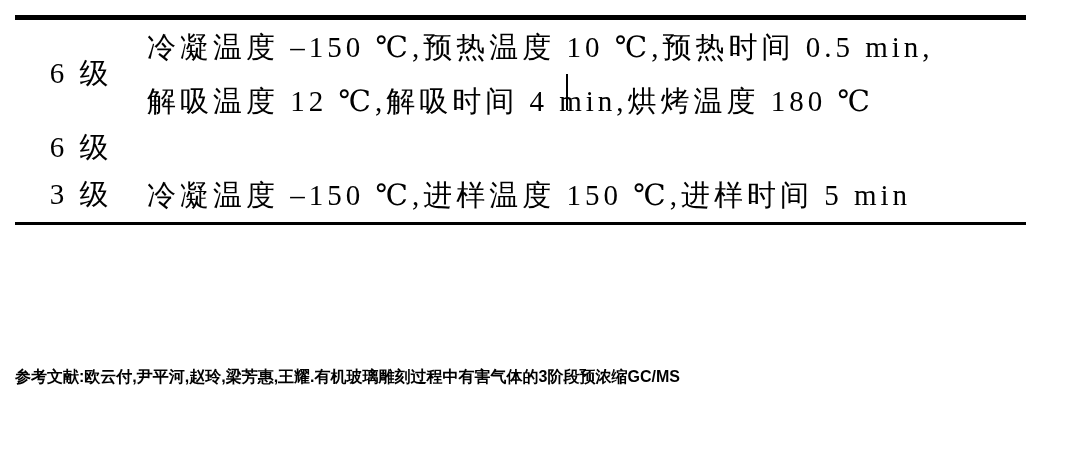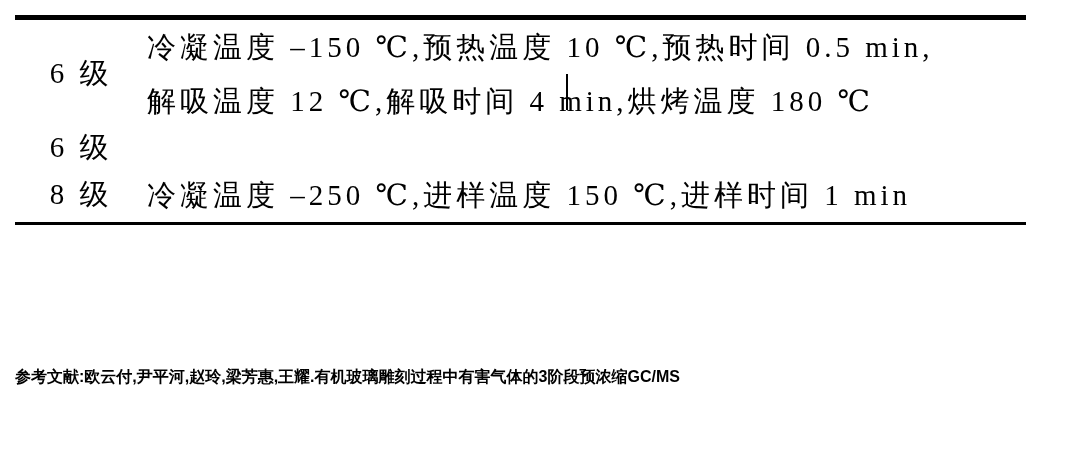--- a/index.html
+++ b/index.html
@@ -89,23 +89,23 @@
         <div class="pline">冷凝温度 –150 ℃,预热温度 10 ℃,预热时间 0.5 min,</div>
         <div class="pline">解吸温度 12 ℃,解吸时间 4 min,烘烤温度 180 ℃</div>
       </div>
     </div>
 
     <div class="trow">
       <div class="cell label">6 级</div>
     </div>
 
     <div class="trow">
-      <div class="cell label">8 级</div>
+      <div class="cell label">3 级</div>
       <div class="cell param">
-        <div class="pline">冷凝温度 –250 ℃,进样温度 150 ℃,进样时间 1 min</div>
+        <div class="pline">冷凝温度 –150 ℃,进样温度 150 ℃,进样时间 5 min</div>
       </div>
     </div>
 
     <div class="rule thick"></div>
   </div>
 
   <div class="reference">
     <div class="ref-line">参考文献:欧云付,尹平河,赵玲,梁芳惠,王耀.有机玻璃雕刻过程中有害气体的3阶段预浓缩GC/MS</div>
   </div>
 

